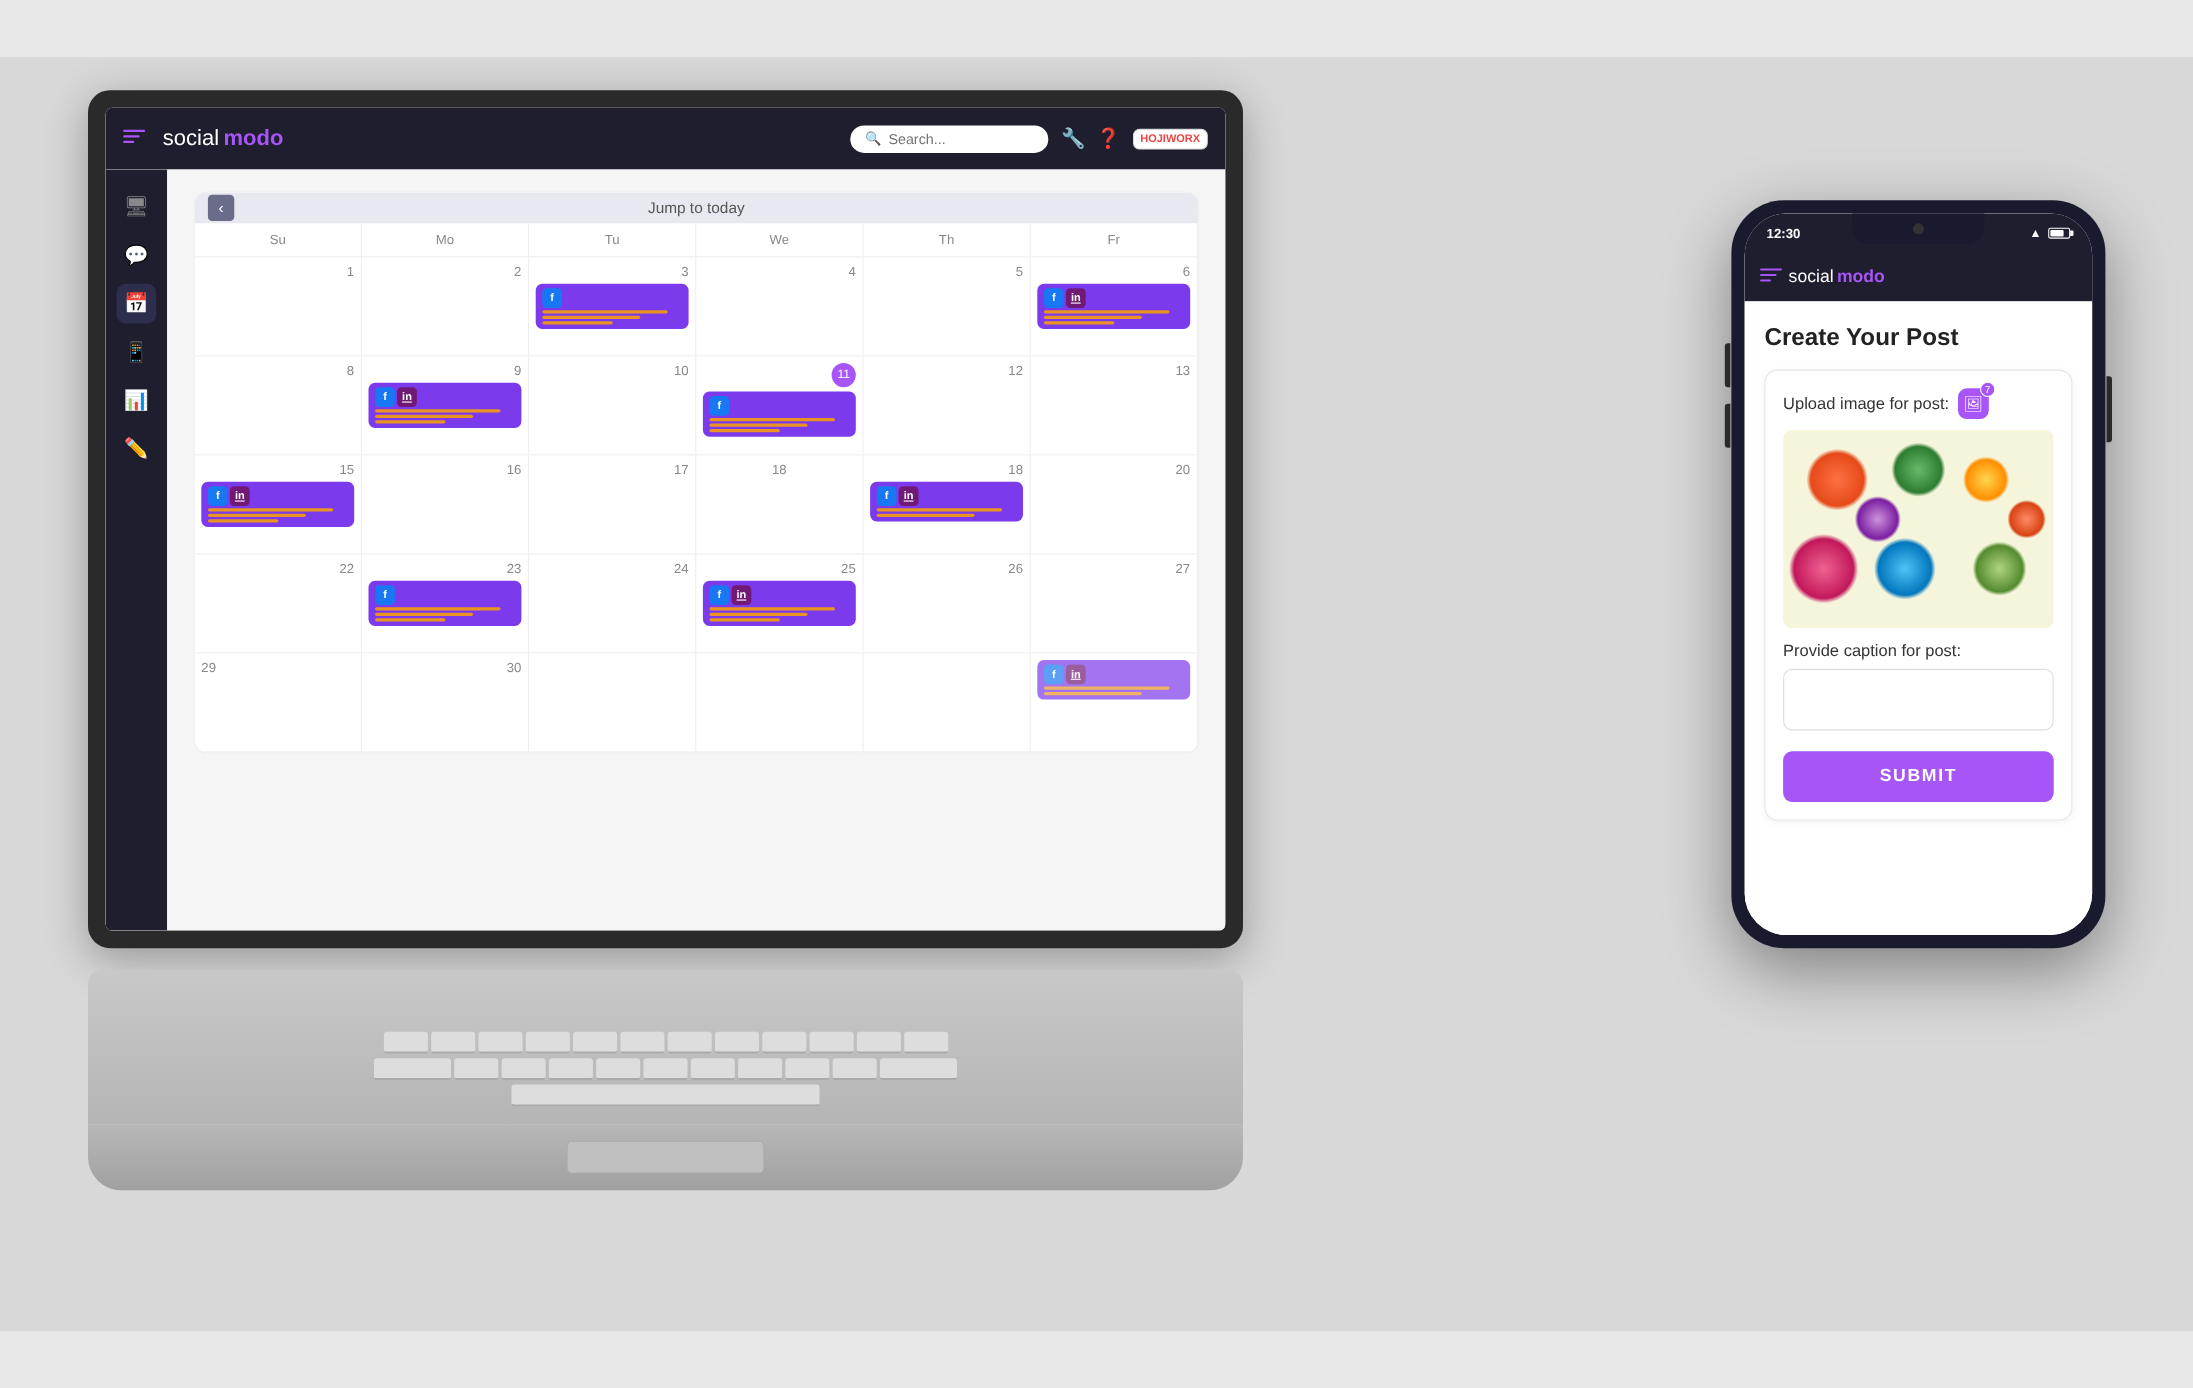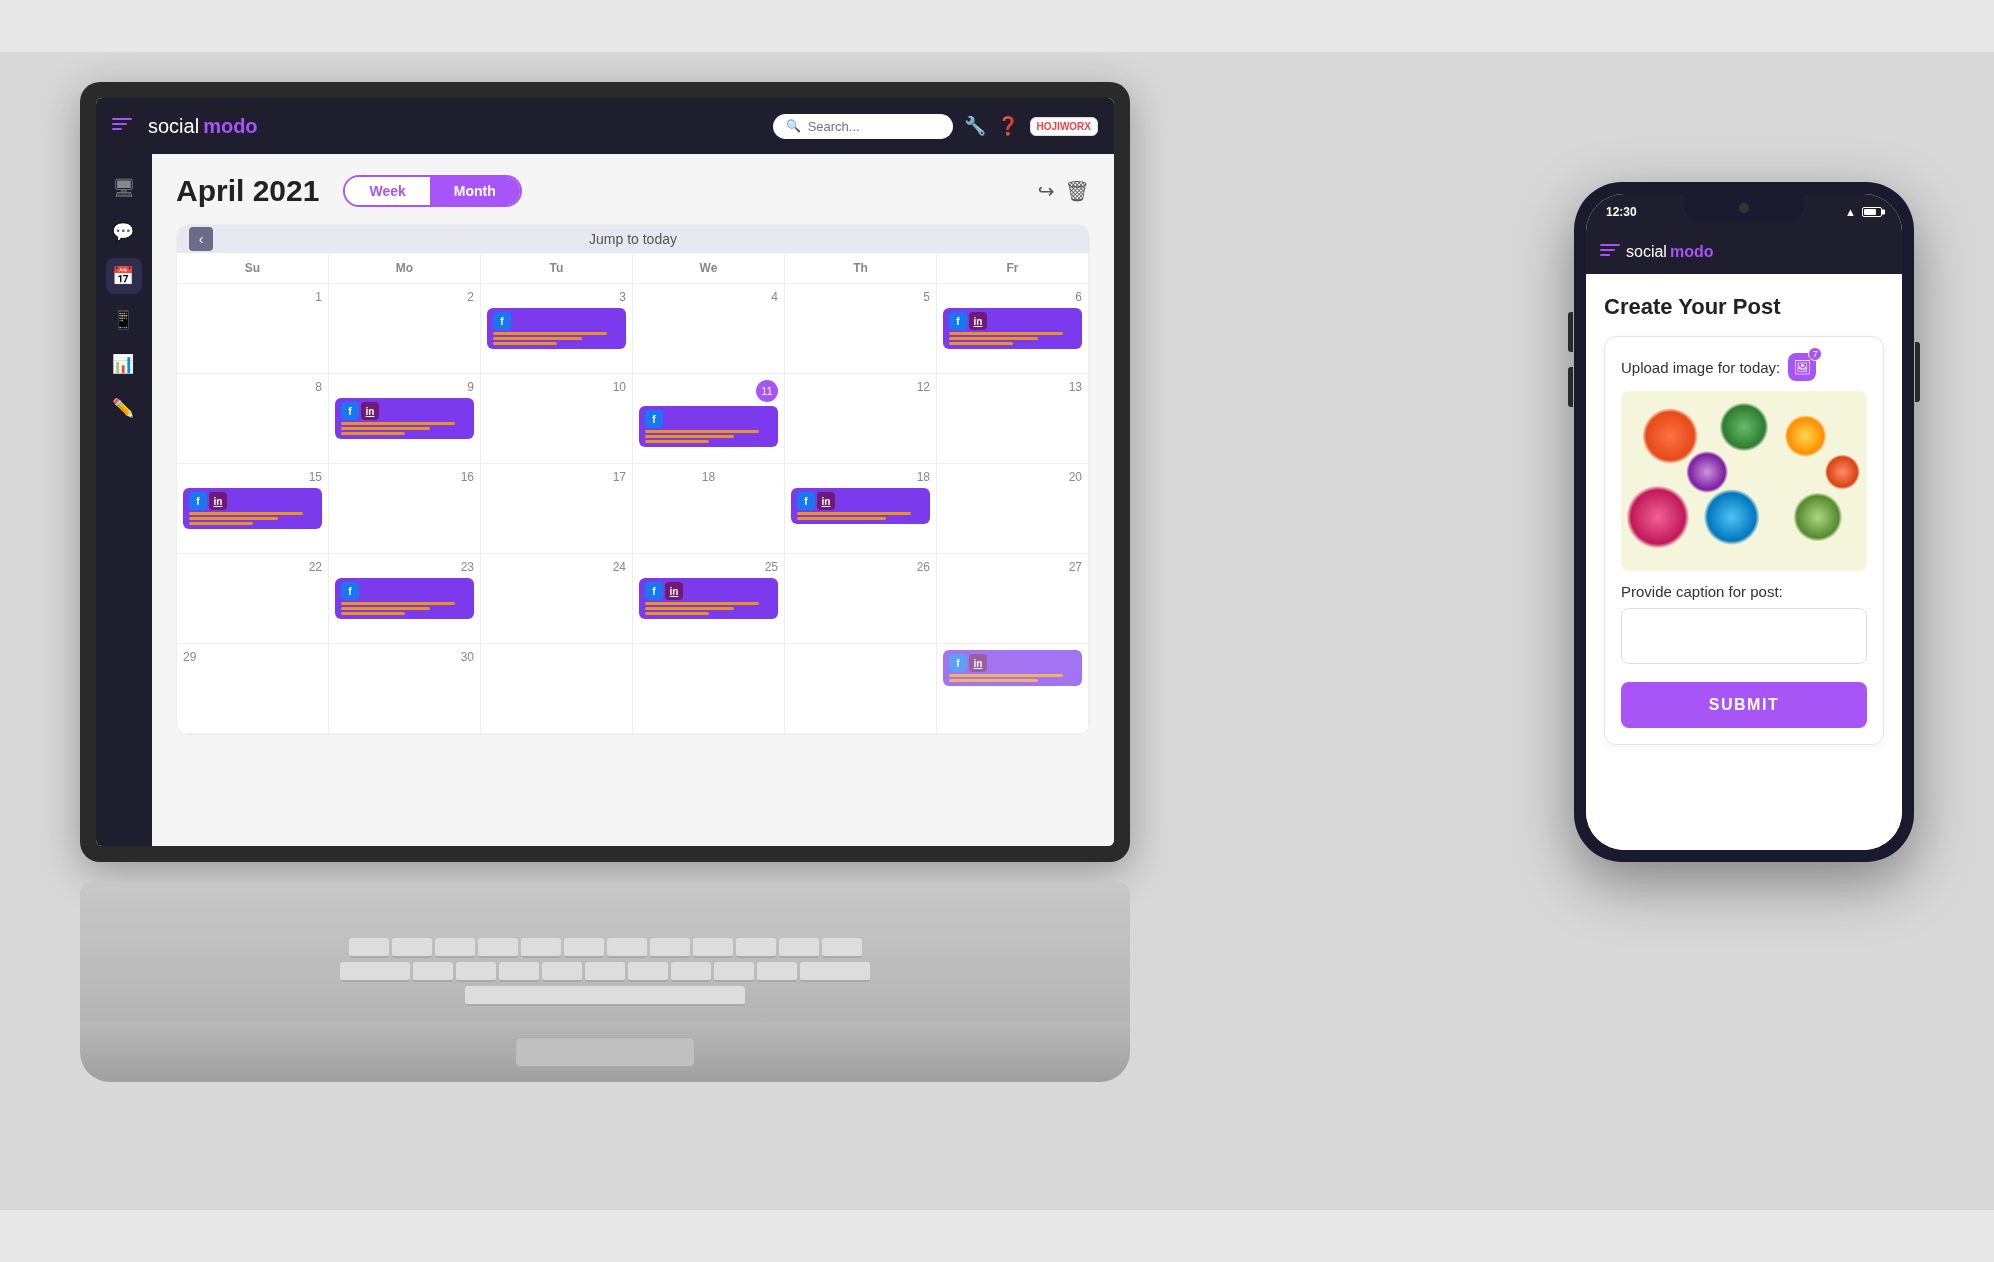--- a/index.html
+++ b/index.html
@@ -266,21 +266,20 @@
       grid-template-columns: repeat(6, 1fr);
     }
 
     .cal-day-header {
       text-align: center;
       padding: 8px 4px;
       font-size: 12px;
       color: #888;
       border-bottom: 1px solid #eee;
       border-right: 1px solid #eee;
-      font-weight: bold;
     }
 
     .cal-cell {
       min-height: 90px;
       border-right: 1px solid #eee;
       border-bottom: 1px solid #eee;
       padding: 6px;
       position: relative;
       vertical-align: top;
     }
@@ -673,31 +672,20 @@
           <div class="sidebar">
             <div class="sidebar-item">🖥</div>
             <div class="sidebar-item">💬</div>
             <div class="sidebar-item active">📅</div>
             <div class="sidebar-item">📱</div>
             <div class="sidebar-item">📊</div>
             <div class="sidebar-item">✏️</div>
           </div>
 
           <div class="calendar-area">
-            <div class="calendar-header">
-              <h1 class="calendar-title">April 2021</h1>
-              <div class="view-toggle">
-                <button class="view-btn inactive">Week</button>
-                <button class="view-btn active">Month</button>
-              </div>
-              <div class="toolbar-icons">
-                <span class="toolbar-icon">↪</span>
-                <span class="toolbar-icon">🗑</span>
-              </div>
-            </div>
 
             <div class="calendar-container">
 
               <div class="cal-nav">
                 <button class="cal-nav-arrow">‹</button>
                 <span class="cal-nav-label">Jump to today</span>
               </div>
 
               <div class="cal-grid">
 
@@ -973,21 +961,21 @@
               <span class="modo">modo</span>
           </div>
         </div>
 
         <div class="phone-content">
           <h2 class="phone-page-title">Create Your Post</h2>
 
           <div class="phone-card">
             
             <div class="upload-label">
-              <span>Upload image for today:</span>
+              <span>Upload image for post:</span>
               <div class="upload-icon-badge">
                 <span>🖼</span>
                 <div class="upload-badge-count">7</div>
               </div>
             </div>
 
             
             <div class="food-display"></div>
 
             

